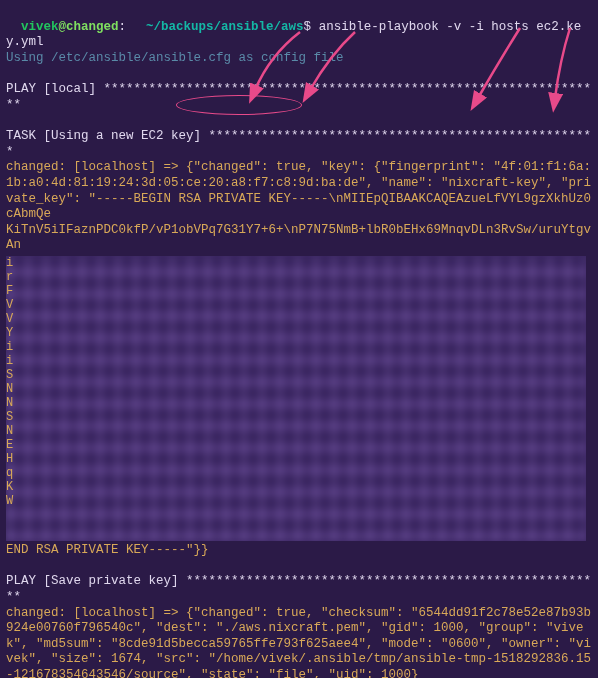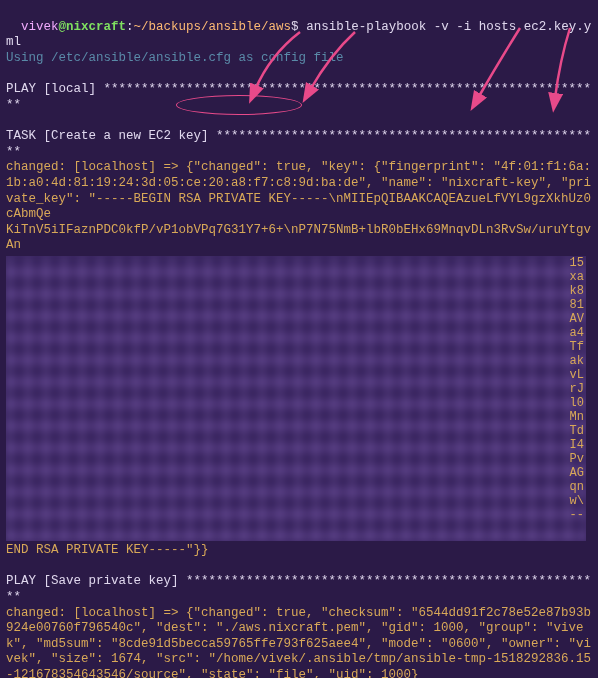--- a/index.html
+++ b/index.html
@@ -10,23 +10,23 @@
       color: #e0d8ee;
       width: 598px;
       height: 678px;
       padding: 4px 6px;
       line-height: 1.25;
       word-wrap: break-word;
       overflow: hidden;
       position: relative;
     }
     .line { white-space: pre-wrap; word-break: break-all; }
-    .user { color: #f0abfc; font-weight: normal; }
+    .user { color: #22c55e; font-weight: bold; }
     .host { color: #7fe060; font-weight: bold; }
-    .path { color: #fdba74; font-weight: normal; }
+    .path { color: #14b8a6; font-weight: bold; margin-left: 20px; }
     .prompt-dollar { color: #e0d8ee; }
     .cmd { color: #e0d8ee; }
     .comment { color: #5a8aa8; }
     .play { color: #e0d8ee; }
     .changed { color: #d8a858; }
     .censored-block {
       position: relative;
       width: 580px;
       height: 285px;
       margin: 2px 0;
@@ -77,57 +77,56 @@
       border: 1.5px solid #e84a8a;
       border-radius: 50%;
       pointer-events: none;
       z-index: 4;
     }
   </style>
 </head>
 <body>
 
 <div class="line">
-  <span class="user">vivek</span><span class="host">@</span><span class="host">nixcraft</span><span class="prompt-dollar">:</span><span class="path">~/backups/ansible/aws</span><span class="prompt-dollar">$</span> <span class="cmd">ansible-playbook -v -i hosts ec2.key.yml</span>
+  <span class="user">vivek</span><span class="host">@</span><span class="host">changed</span><span class="prompt-dollar">:</span><span class="path">~/backups/ansible/aws</span><span class="prompt-dollar">$</span> <span class="cmd">ansible-playbook -v -i hosts ec2.key.yml</span>
 </div>
 
 <div class="line comment">Using /etc/ansible/ansible.cfg as config file</div>
 
 <div class="line">&nbsp;</div>
 
 <div class="line play">PLAY [local] *******************************************************************</div>
 
 <div class="line">&nbsp;</div>
 
-<div class="line play">TASK [Create a new EC2 key] ****************************************************</div>
+<div class="line play">TASK [Using a new EC2 key] ****************************************************</div>
 
 <div class="line changed"><span>changed: [localhost] =&gt; </span><span>{"changed": true, "key": {"fingerprint": "4f:01:f1:6a:1b:a0:4d:81:19:24:3d:05:ce:20:a8:f7:c8:9d:ba:de", "name": "nixcraft-key", "private_key": "-----BEGIN RSA PRIVATE KEY-----\nMIIEpQIBAAKCAQEAzueLfVYL9gzXkhUz0cAbmQe</span></div>
 
 <div class="line changed">KiTnV5iIFaznPDC0kfP/vP1obVPq7G31Y7+6+\nP7N75NmB+lbR0bEHx69MnqvDLn3RvSw/uruYtgvAn</div>
 
 <div class="censored-block">
-  <div class="censored-right changed">15
-xa
-k8
-81
-AV
-a4
-Tf
-ak
-vL
-rJ
-l0
-Mn
-Td
-I4
-Pv
-AG
-qn
-w\
---</div>
+  <div class="censored-left changed">i
+r
+F
+V
+V
+Y
+i
+i
+S
+N
+N
+S
+N
+E
+H
+q
+K
+W</div>
 </div>
 
 <div class="line changed">END RSA PRIVATE KEY-----"}}</div>
 
 <div class="line">&nbsp;</div>
 
 <div class="line play">PLAY [Save private key] ********************************************************</div>
 
 <div class="line changed"><span>changed: [localhost] =&gt; </span><span>{"changed": true, "checksum": "6544dd91f2c78e52e87b93b924e00760f796540c", "dest": "./aws.nixcraft.pem", "gid": 1000, "group": "vivek", "md5sum": "8cde91d5becca59765ffe793f625aee4", "mode": "0600", "owner": "vivek", "size": 1674, "src": "/home/vivek/.ansible/tmp/ansible-tmp-1518292836.15-121678354643546/source", "state": "file", "uid": 1000}</span></div>
 

